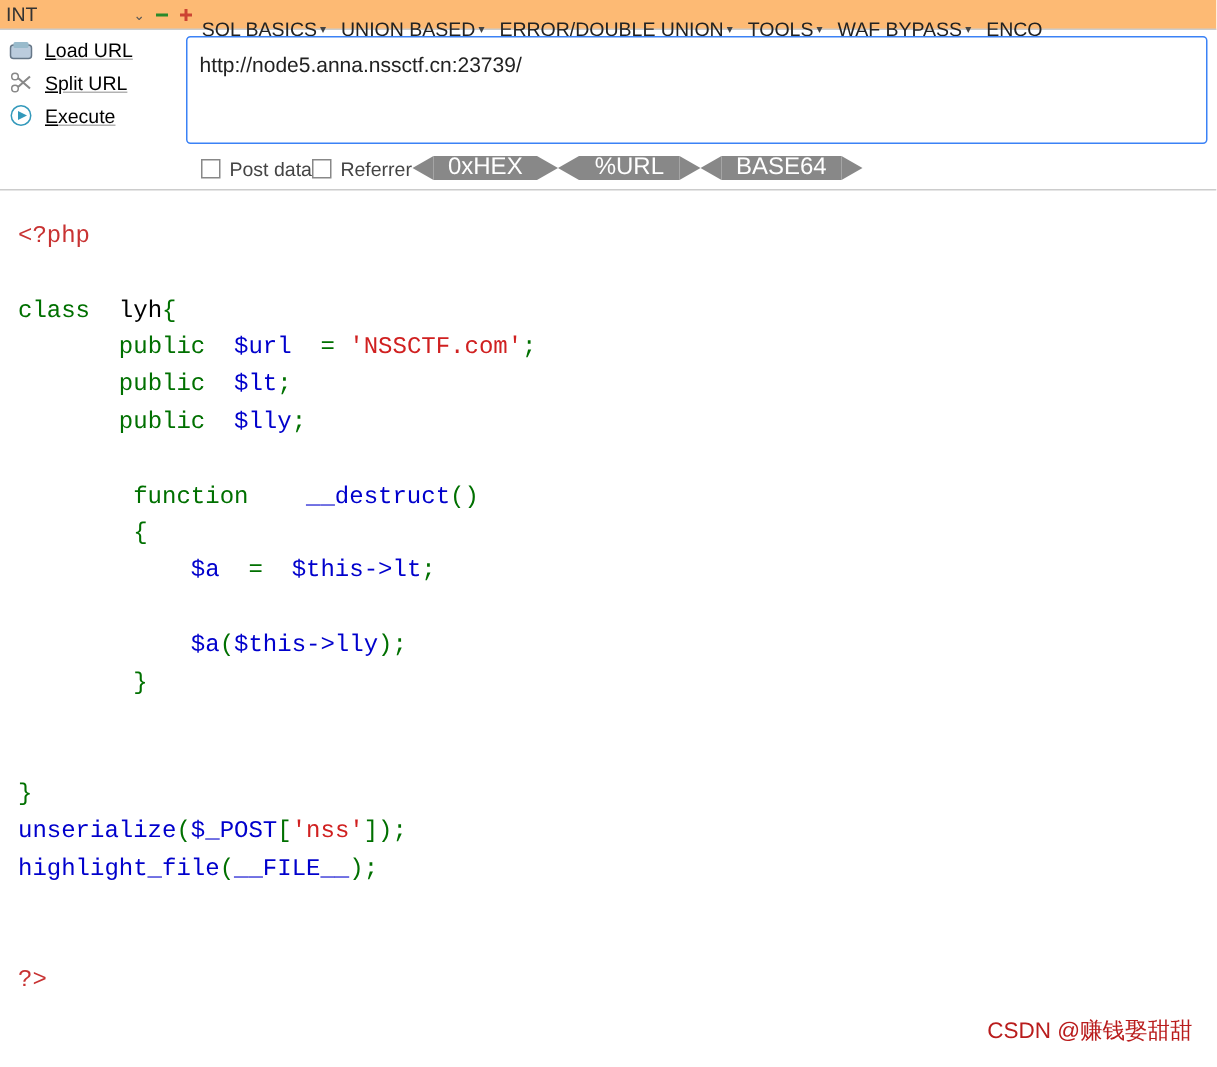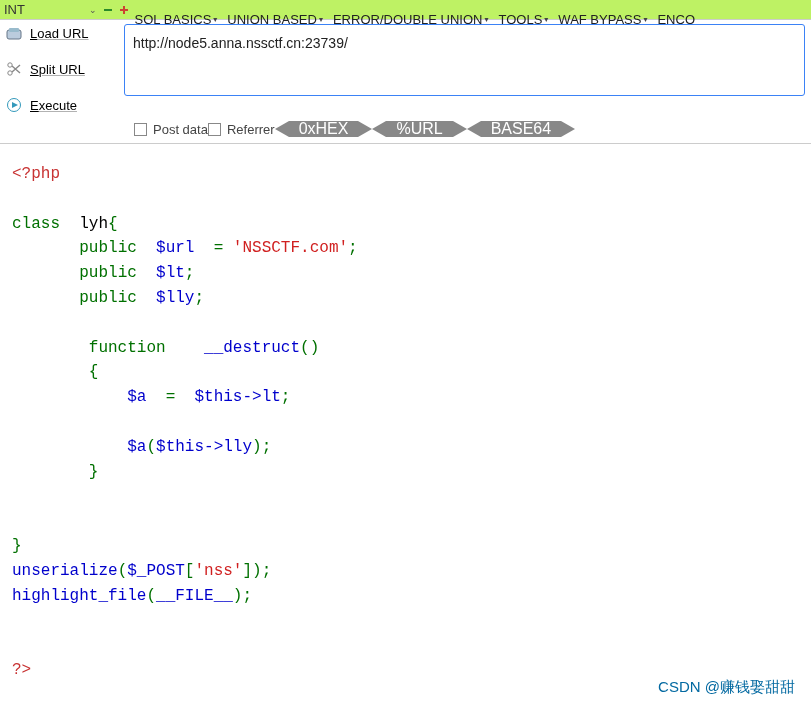--- a/index.html
+++ b/index.html
@@ -11,21 +11,21 @@
       height: 711px;
       overflow: hidden;
       position: relative;
     }
     .top-toolbar {
       display: flex;
       align-items: center;
       height: 20px;
       padding: 0 4px;
       gap: 6px;
-      background: #bef264;
+      background: #fdba74;
       border-bottom: 1px solid #ccc;
     }
     .int-select {
       display: flex;
       align-items: center;
       color: #333;
       font-size: 13px;
       gap: 2px;
     }
     .int-select .dd-arrow {
@@ -46,21 +46,21 @@
     .main-row {
       display: flex;
       align-items: flex-start;
       padding: 4px 6px 2px 6px;
       gap: 8px;
       background: #fff;
     }
     .side-actions {
       display: flex;
       flex-direction: column;
-      gap: 20px;
+      gap: 6px;
       padding-top: 2px;
       width: 110px;
     }
     .side-item {
       display: flex;
       align-items: center;
       gap: 8px;
       cursor: pointer;
       color: #000;
     }
@@ -122,21 +122,21 @@
       white-space: pre;
     }
     .tag-c { color: #c83232; }
     .kw-green { color: #007000; }
     .var-blue { color: #0000cc; }
     .str-red { color: #d02020; }
     .watermark {
       position: absolute;
       right: 16px;
       bottom: 14px;
-      color: #0369a1;
+      color: #b91c1c;
       font-size: 15px;
       font-family: Arial, sans-serif;
     }
   </style>
 </head>
 <body>
 
 <div class="top-toolbar">
   <div class="int-select">
     <span>INT</span>

